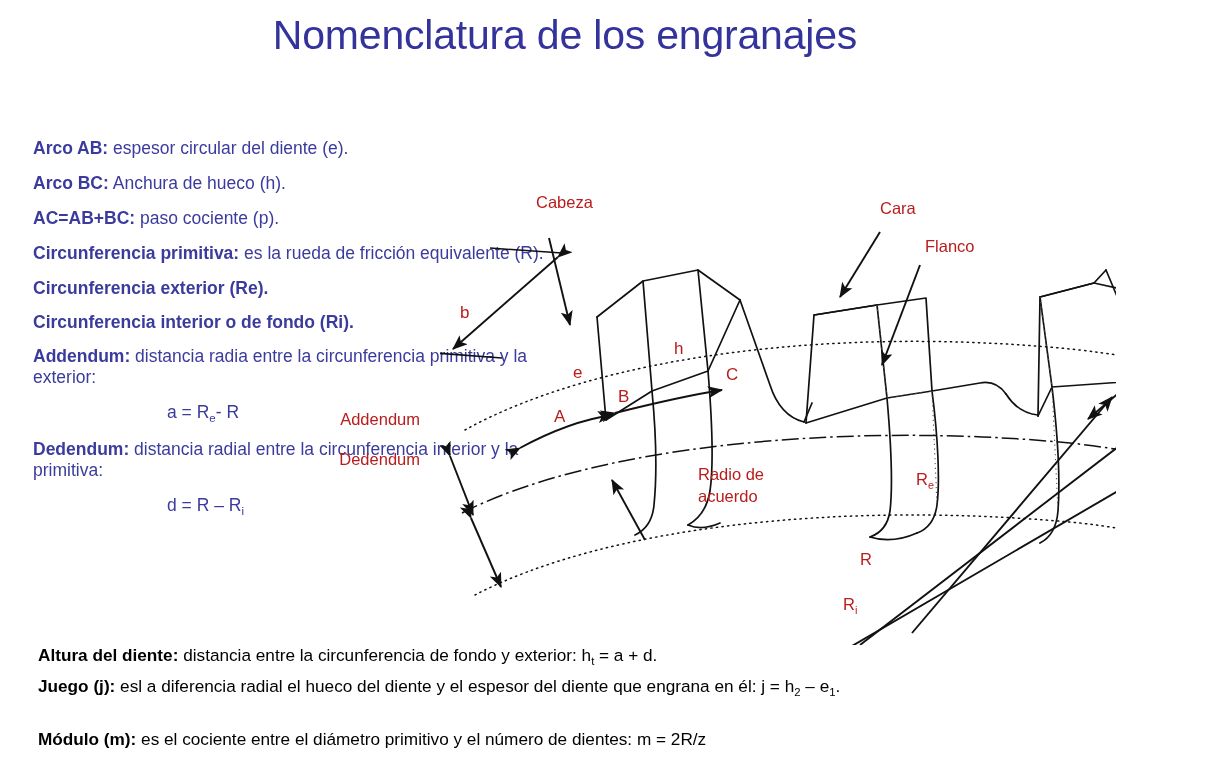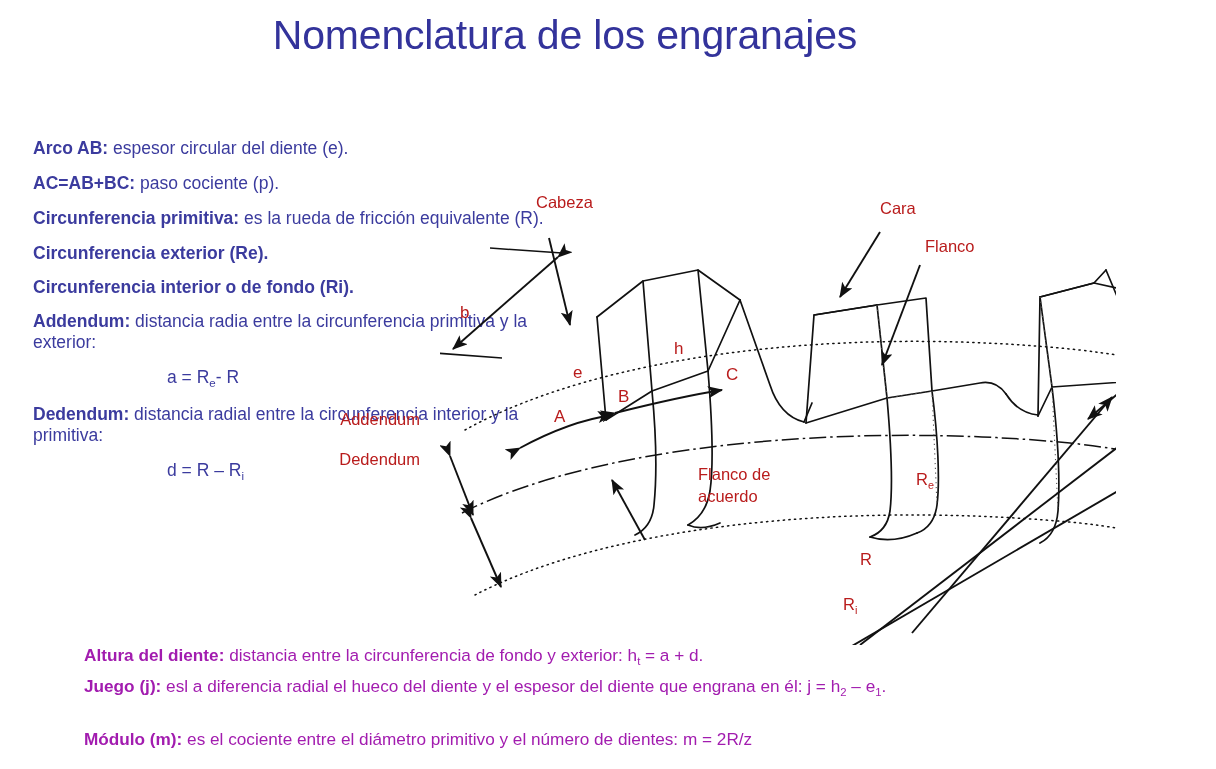--- a/index.html
+++ b/index.html
@@ -59,23 +59,22 @@
     vertical-align: baseline;
     position: relative;
     top: 0.33em;
   }
 
   
   .bottomline {
     position: absolute;
     left: 38px;
     font-size: 17.2px;
-    color: #a21caf;
+    color: #000000;
     white-space: nowrap;
-    margin-left: 46px;
   }
   .bottomline .term { font-weight: bold; }
   #line-altura { top: 645px; }
   #line-juego  { top: 676px; }
   #line-modulo { top: 729px; }
 
   
   #diagram {
     position: absolute;
     left: 440px;
@@ -99,20 +98,23 @@
 <div id="slide">
 
   <div id="slide-title">Nomenclatura de los engranajes</div>
 
   <div id="defs">
 
     <div class="def">
       <span class="term">Arco AB:</span><span> espesor circular del diente (e).</span>
     </div>
 
+    <div class="def">
+      <span class="term">Arco BC:</span><span> Anchura de hueco (h).</span>
+    </div>
 
     <div class="def">
       <span class="term">AC=AB+BC:</span><span> paso cociente (p).</span>
     </div>
 
     <div class="def">
       <span class="term">Circunferencia primitiva:</span><span> es la rueda de fricción equivalente (R).</span>
     </div>
 
     <div class="def tight">
@@ -248,21 +250,21 @@
     <div class="dlabel italicish" style="left:20px;  top:128px;">b</div>
     <div class="dlabel italicish" style="left:234px; top:164px;">h</div>
     <div class="dlabel italicish" style="left:133px; top:188px;">e</div>
     <div class="dlabel italicish" style="left:114px; top:232px;">A</div>
     <div class="dlabel italicish" style="left:178px; top:212px;">B</div>
     <div class="dlabel italicish" style="left:286px; top:190px;">C</div>
 
     <div class="dlabel" style="left:-400px; top:235px; width:380px; text-align:right;">Addendum</div>
     <div class="dlabel" style="left:-400px; top:275px; width:380px; text-align:right;">Dedendum</div>
 
-    <div class="dlabel" style="left:258px; top:290px;">Flanco de</div>
+    <div class="dlabel" style="left:258px; top:290px;">Radio de</div>
     <div class="dlabel" style="left:258px; top:312px;">acuerdo</div>
 
     <div class="dlabel" style="left:476px; top:295px;"><span>R</span><sub>e</sub></div>
     <div class="dlabel" style="left:420px; top:375px;">R</div>
     <div class="dlabel" style="left:403px; top:420px;"><span>R</span><sub>i</sub></div>
   </div>
 
 </div>
 
 </body></html>

